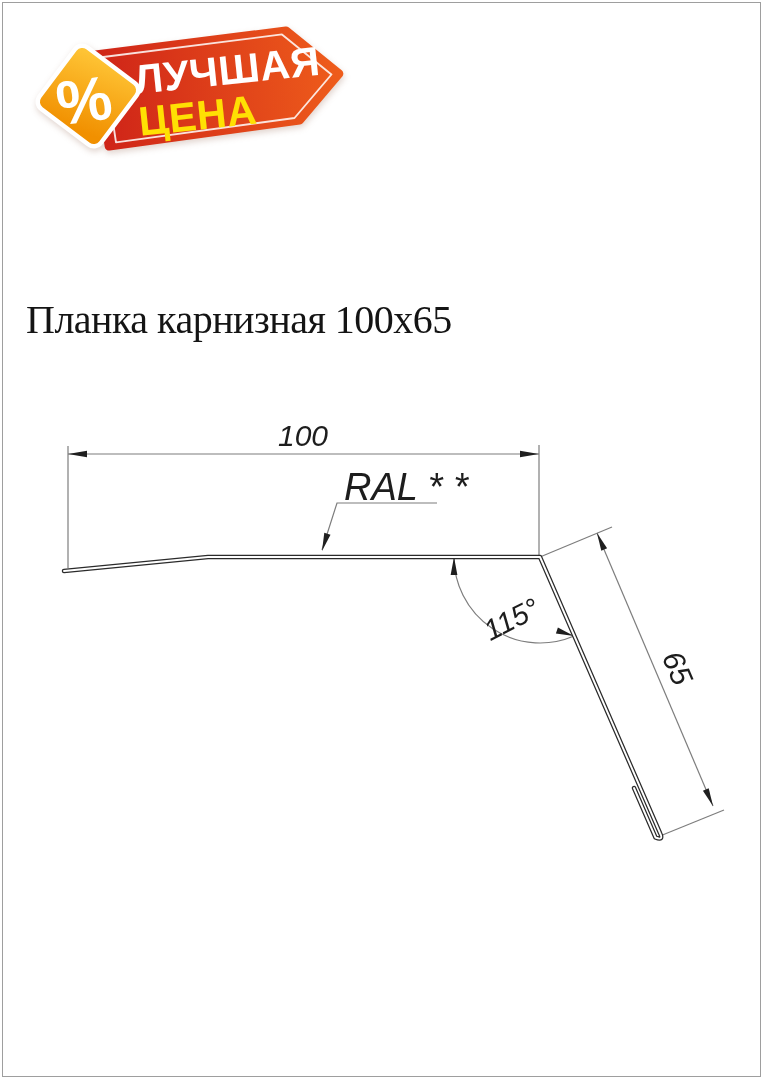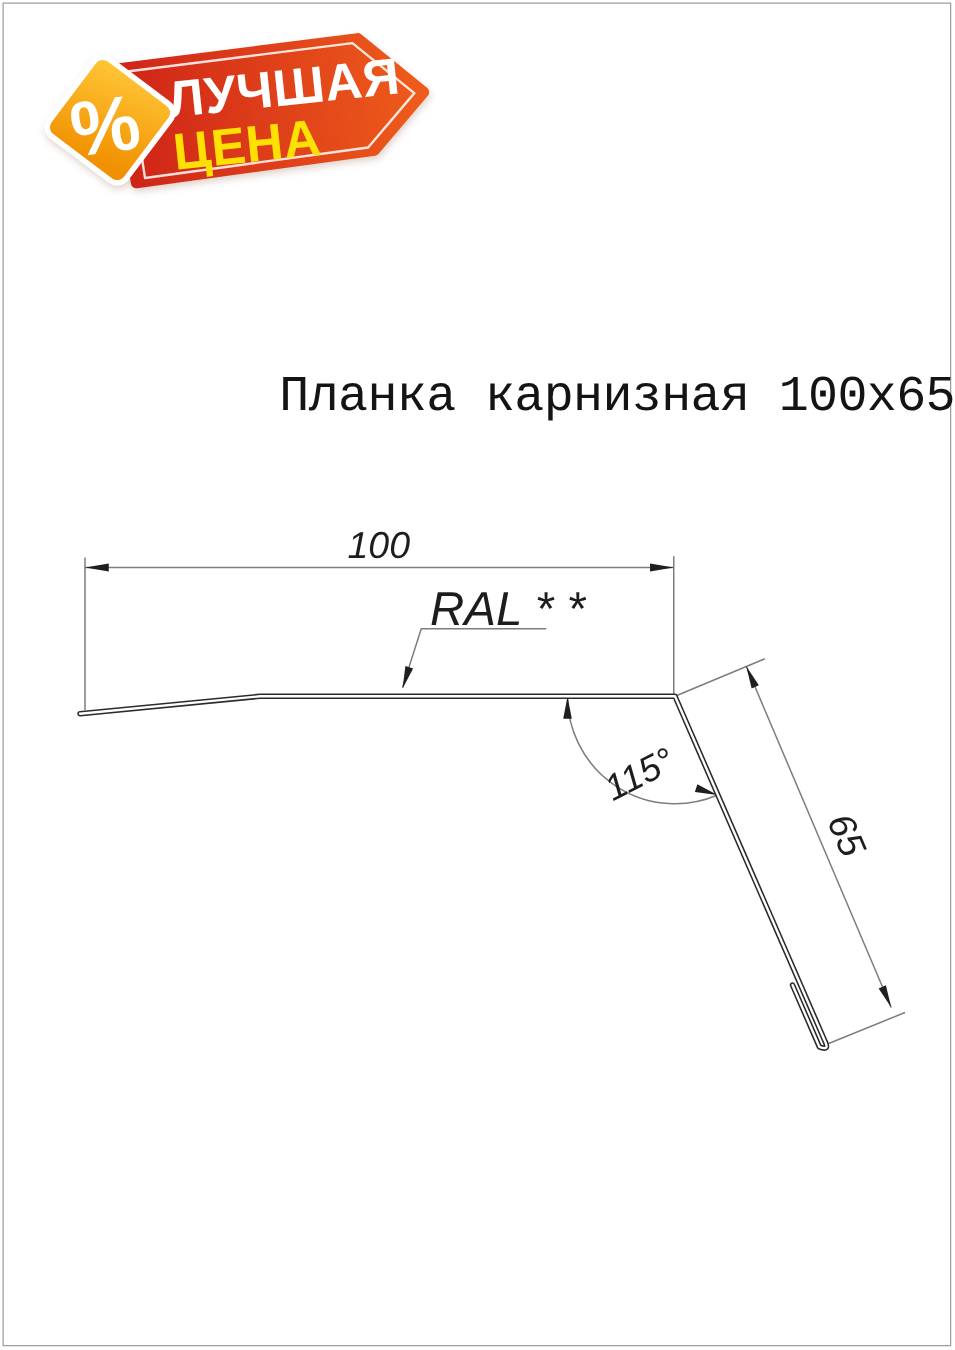--- a/index.html
+++ b/index.html
@@ -21,22 +21,22 @@
     filter:drop-shadow(1px 3px 3px rgba(120,60,30,.22));
   }
   .banner-text{
     font-family:"Liberation Sans",sans-serif;
     font-weight:700;
     letter-spacing:0.5px;
   }
   .product-title{
     position:absolute;
     left:26px;right:0;top:296px;
-    text-align:right;
-    font-family:Liberation Mono, monospace;
+    text-align:left;
+    font-family:Liberation Serif, serif;
     font-size:40px;
     letter-spacing:-0.5px;
     color:#141414;
   }
   .draw-svg{position:absolute;left:0;top:0;}
   .dimline{stroke:#7d7d7d;stroke-width:1.2;fill:none;}
   .arrow{fill:#1f1f1f;stroke:none;}
   .profile-black{stroke:#2b2b2b;stroke-width:4.4;fill:none;stroke-linejoin:round;stroke-linecap:round;}
   .profile-white{stroke:#ffffff;stroke-width:1.9;fill:none;stroke-linejoin:round;stroke-linecap:round;}
   .tdim{

